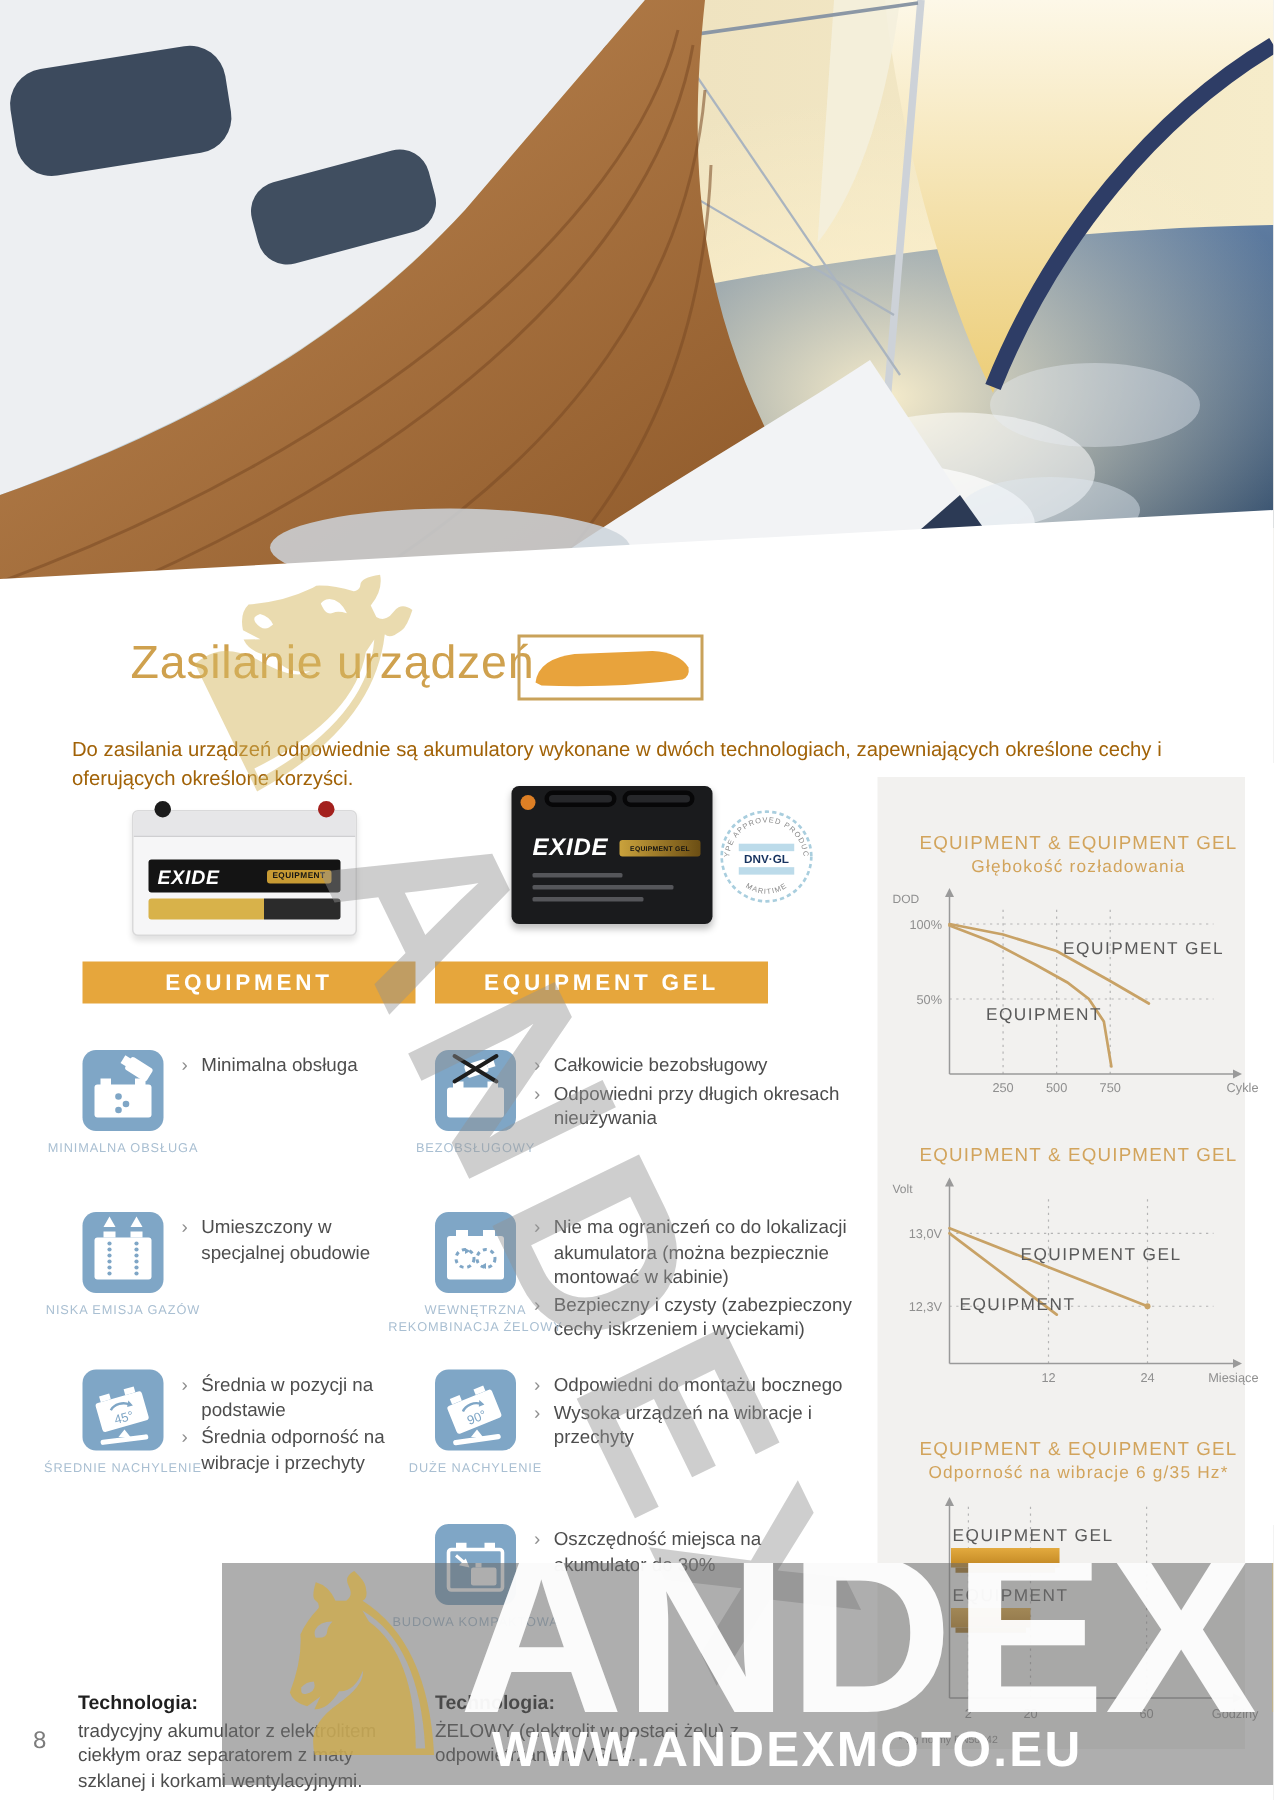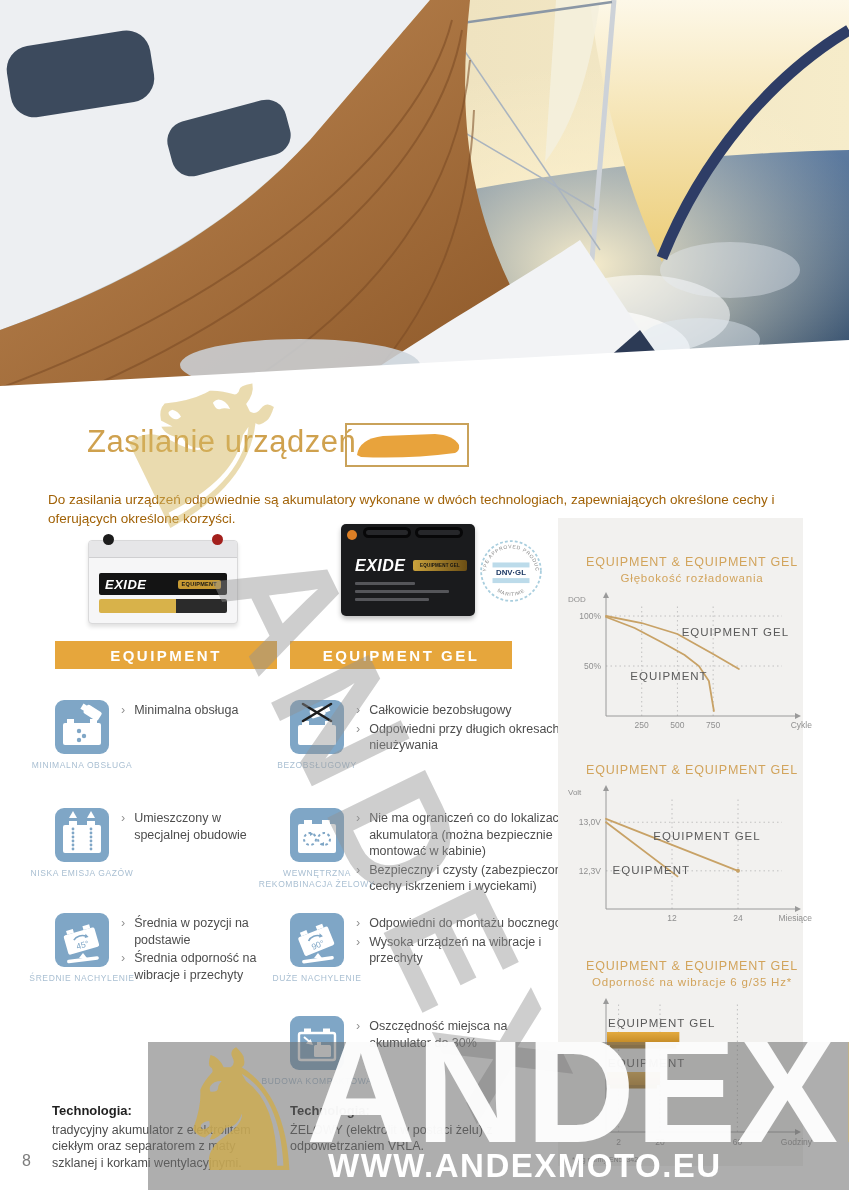--- a/index.html
+++ b/index.html
@@ -47,27 +47,27 @@
   .ficon{display:block;width:54px;height:54px;background:#7fa6c6;border-radius:9px;}
   .ficon svg{display:block;width:54px;height:54px;}
   .icon-label{position:absolute;left:27px;top:60px;transform:translateX(-50%);width:120px;
               text-align:center;font-size:8.5px;letter-spacing:.6px;color:#a9bfd2;line-height:1.35;}
   .bullets{margin:0;padding:0;list-style:none;font-size:12.5px;color:#4d4d4d;line-height:1.32;}
   .bullets li{display:flex;margin-bottom:2px;}
   .bullets .chev{color:#8f8f8f;margin-right:9px;flex:0 0 auto;}
   .col-left .bullets{width:158px;margin-left:12px;margin-top:2px;}
   .col-right .bullets{width:214px;margin-left:12px;margin-top:2px;}
   
-  .charts-panel{position:absolute;left:558px;top:518px;width:245px;height:648px;background:#f2f1ef;}
+  .charts-panel{position:absolute;left:585px;top:518px;width:245px;height:648px;background:#f2f1ef;}
   .chart{position:absolute;left:0;width:268px;}
   .ctitle{width:100%;text-align:center;color:#d2a45c;letter-spacing:.8px;line-height:1.35;}
   .ctitle .t1{font-size:12.5px;} .ctitle .t2,.ctitle .t3{font-size:11.5px;}
   .cplot{margin-left:6px;}
   
-  .tech{position:absolute;top:1102px;font-size:12.5px;color:#4d4d4d;line-height:1.35;}
+  .tech{position:absolute;top:1126px;font-size:12.5px;color:#4d4d4d;line-height:1.35;}
   .tech .tlabel{font-weight:bold;color:#1f1f1f;font-size:13px;margin-bottom:2px;}
   .tech.left{left:52px;width:218px;} .tech.right{left:290px;width:238px;}
   
   .wm-diag{position:absolute;left:258px;top:322px;transform:rotate(64deg);transform-origin:0 0;
            display:flex;align-items:center;gap:30px;pointer-events:none;}
   .wm-diag .horse{font-size:200px;line-height:1;color:rgba(213,183,95,.50);}
   .wm-diag .word{font-size:158px;font-weight:bold;letter-spacing:14px;color:rgba(146,146,146,.45);}
   .wm-banner{position:absolute;left:148px;top:1042px;width:701px;height:148px;
              background:rgba(108,108,108,.55);overflow:hidden;pointer-events:none;}
   .wm-banner .horse{position:absolute;left:18px;top:-14px;font-size:168px;line-height:1;color:rgba(205,172,82,.85);}

